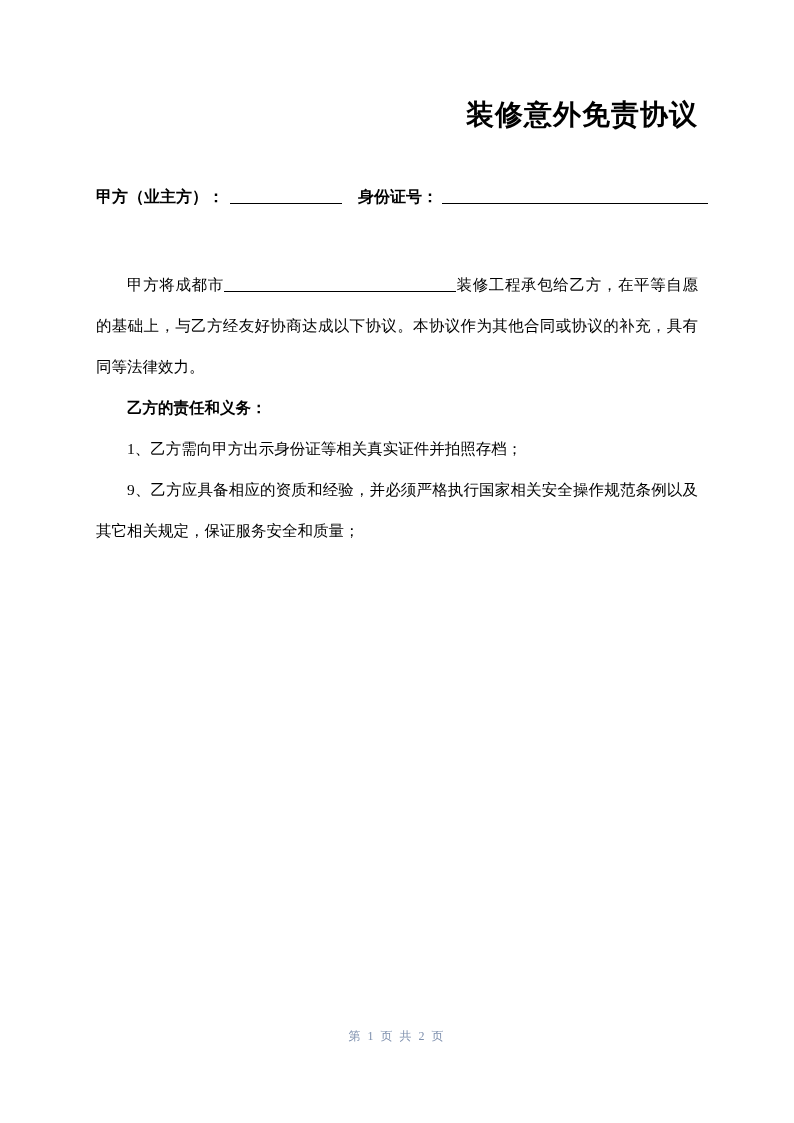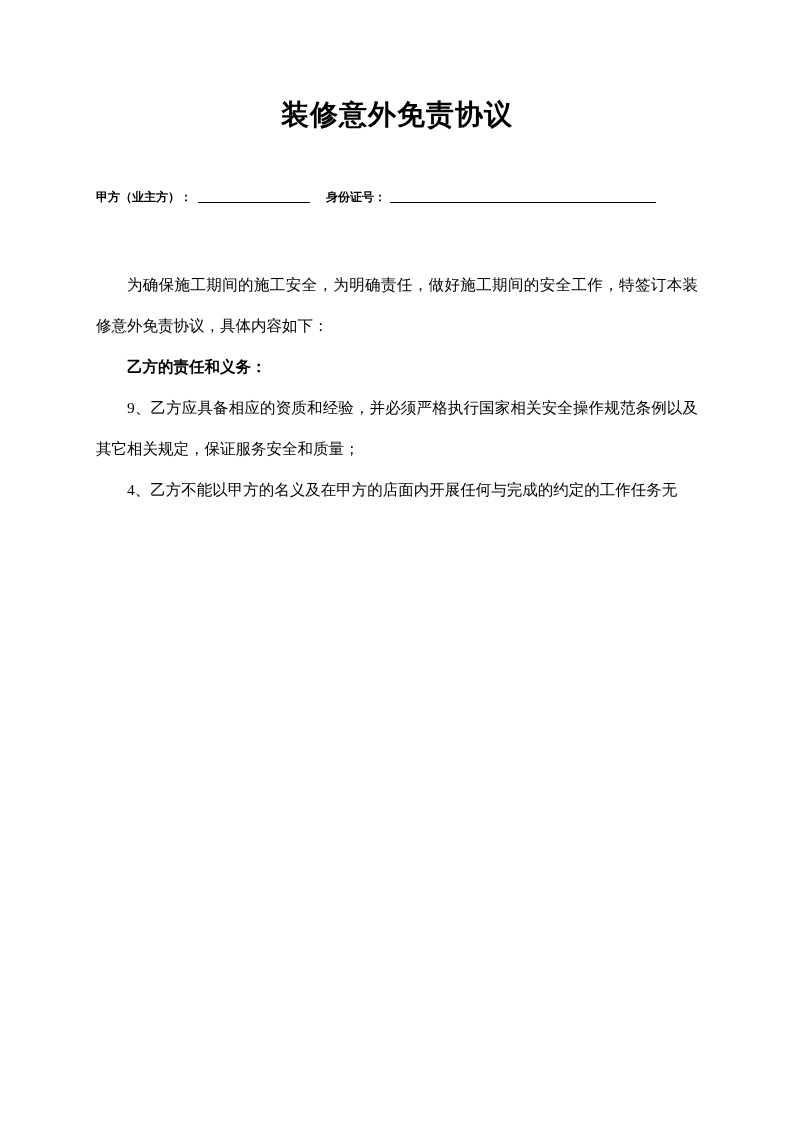--- a/index.html
+++ b/index.html
@@ -13,28 +13,28 @@
     height: 1123px;
     background: #ffffff;
     box-sizing: border-box;
     padding: 98px 96px 0 96px;
     font-family: "Liberation Serif", "DejaVu Serif", serif;
     color: #000000;
     overflow: hidden;
   }
   .title {
     margin: 0 0 54px 0;
-    text-align: center;
+    text-align: right;
     font-size: 28px;
     line-height: 34px;
     font-weight: 700;
     letter-spacing: 1px;
   }
   .party-line {
-    font-size: 12px;
+    font-size: 16px;
     line-height: 22px;
     font-weight: 700;
     margin-bottom: 21px;
     white-space: nowrap;
   }
   .blank {
     display: inline-block;
     border-bottom: 1.5px solid #000000;
     height: 15px;
     vertical-align: -2px;
@@ -73,20 +73,21 @@
 <div class="page">
 
   <h1 class="title">装修意外免责协议</h1>
 
   <div class="party-line">
     <span>甲方（业主方）：</span><span class="blank blank-name"></span><span>身份证号：</span><span class="blank blank-id"></span>
   </div>
 
 
   <div class="doc-body">
-    <p>为确保施工期间的施工安全，为明确责任，做好施工期间的安全工作，特签订本装修意外免责协议，具体内容如下：</p>
+    <p><span>甲方将成都市</span><span class="blank blank-city"></span><span>装修工程承包给乙方，在平等自愿的基础上，与乙方经友好协商达成以下协议。本协议作为其他合同或协议的补充，具有同等法律效力。</span></p>
     <p class="heading">乙方的责任和义务：</p>
+    <p>1、乙方需向甲方出示身份证等相关真实证件并拍照存档；</p>
     <p>9、乙方应具备相应的资质和经验，并必须严格执行国家相关安全操作规范条例以及其它相关规定，保证服务安全和质量；</p>
-    <p>4、乙方不能以甲方的名义及在甲方的店面内开展任何与完成的约定的工作任务无</p>
   </div>
 
+  <div class="footer">第 1 页 共 2 页</div>
 
 </div>
 
 </body></html>

